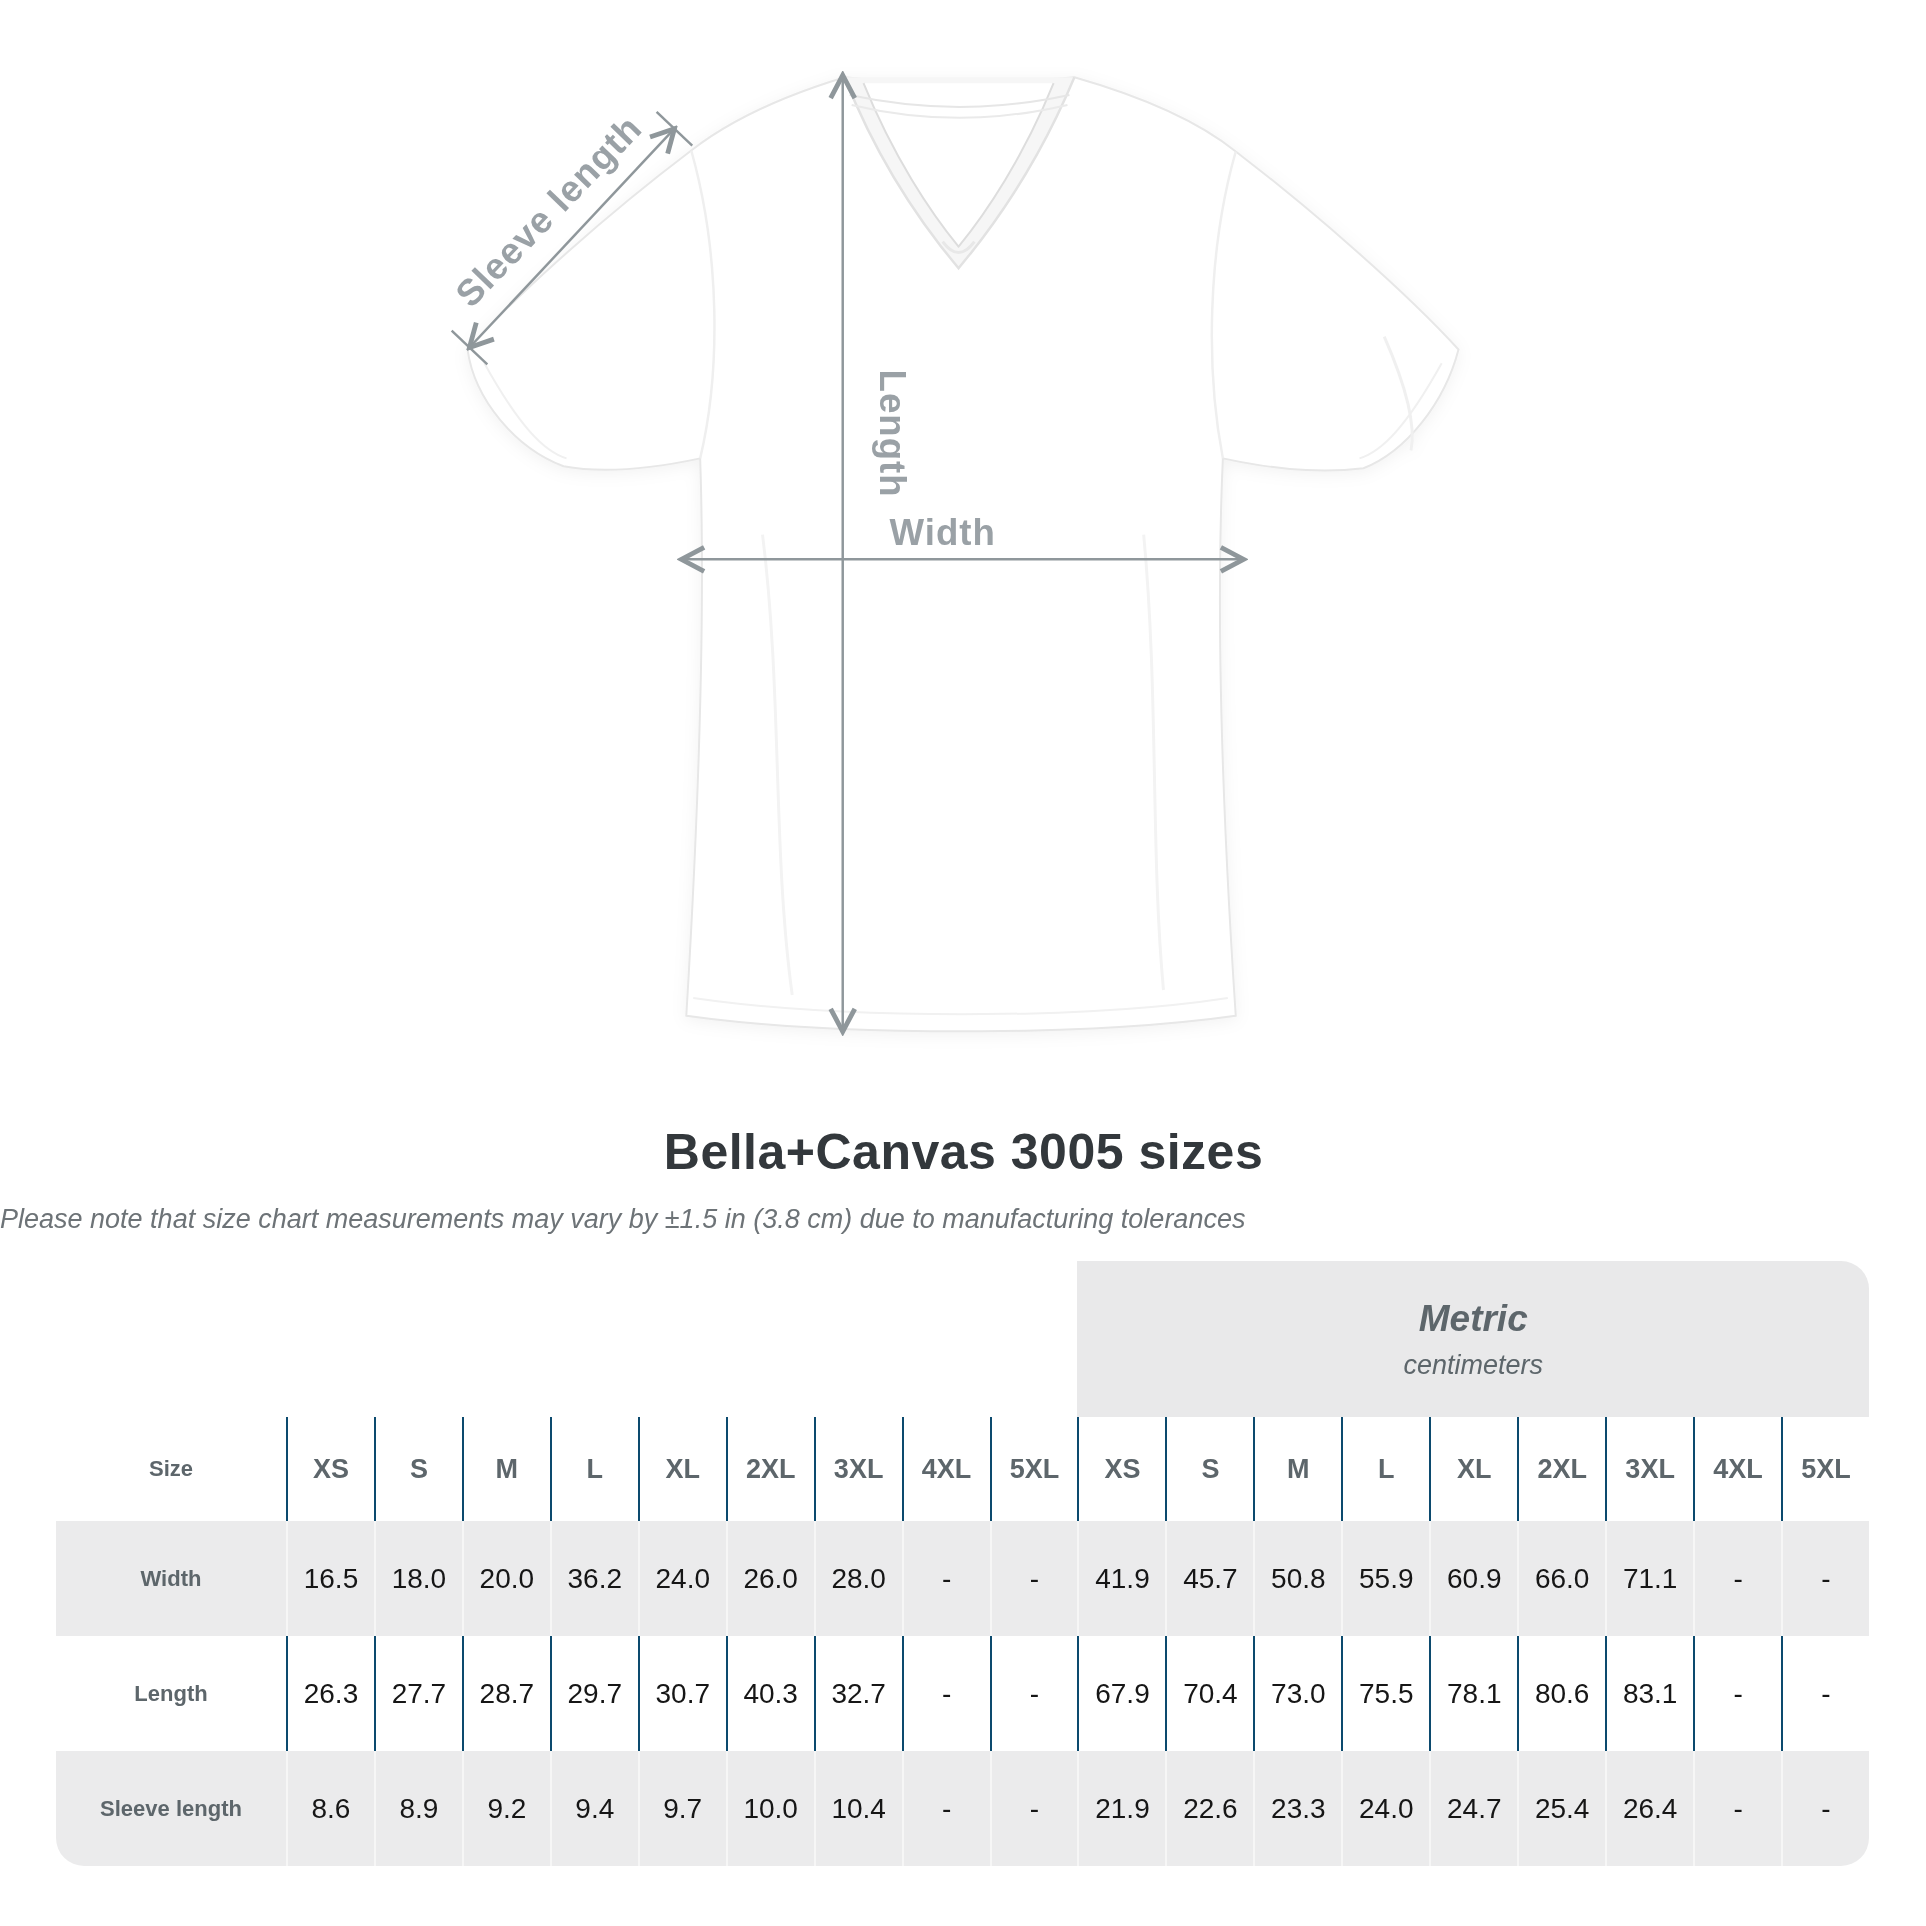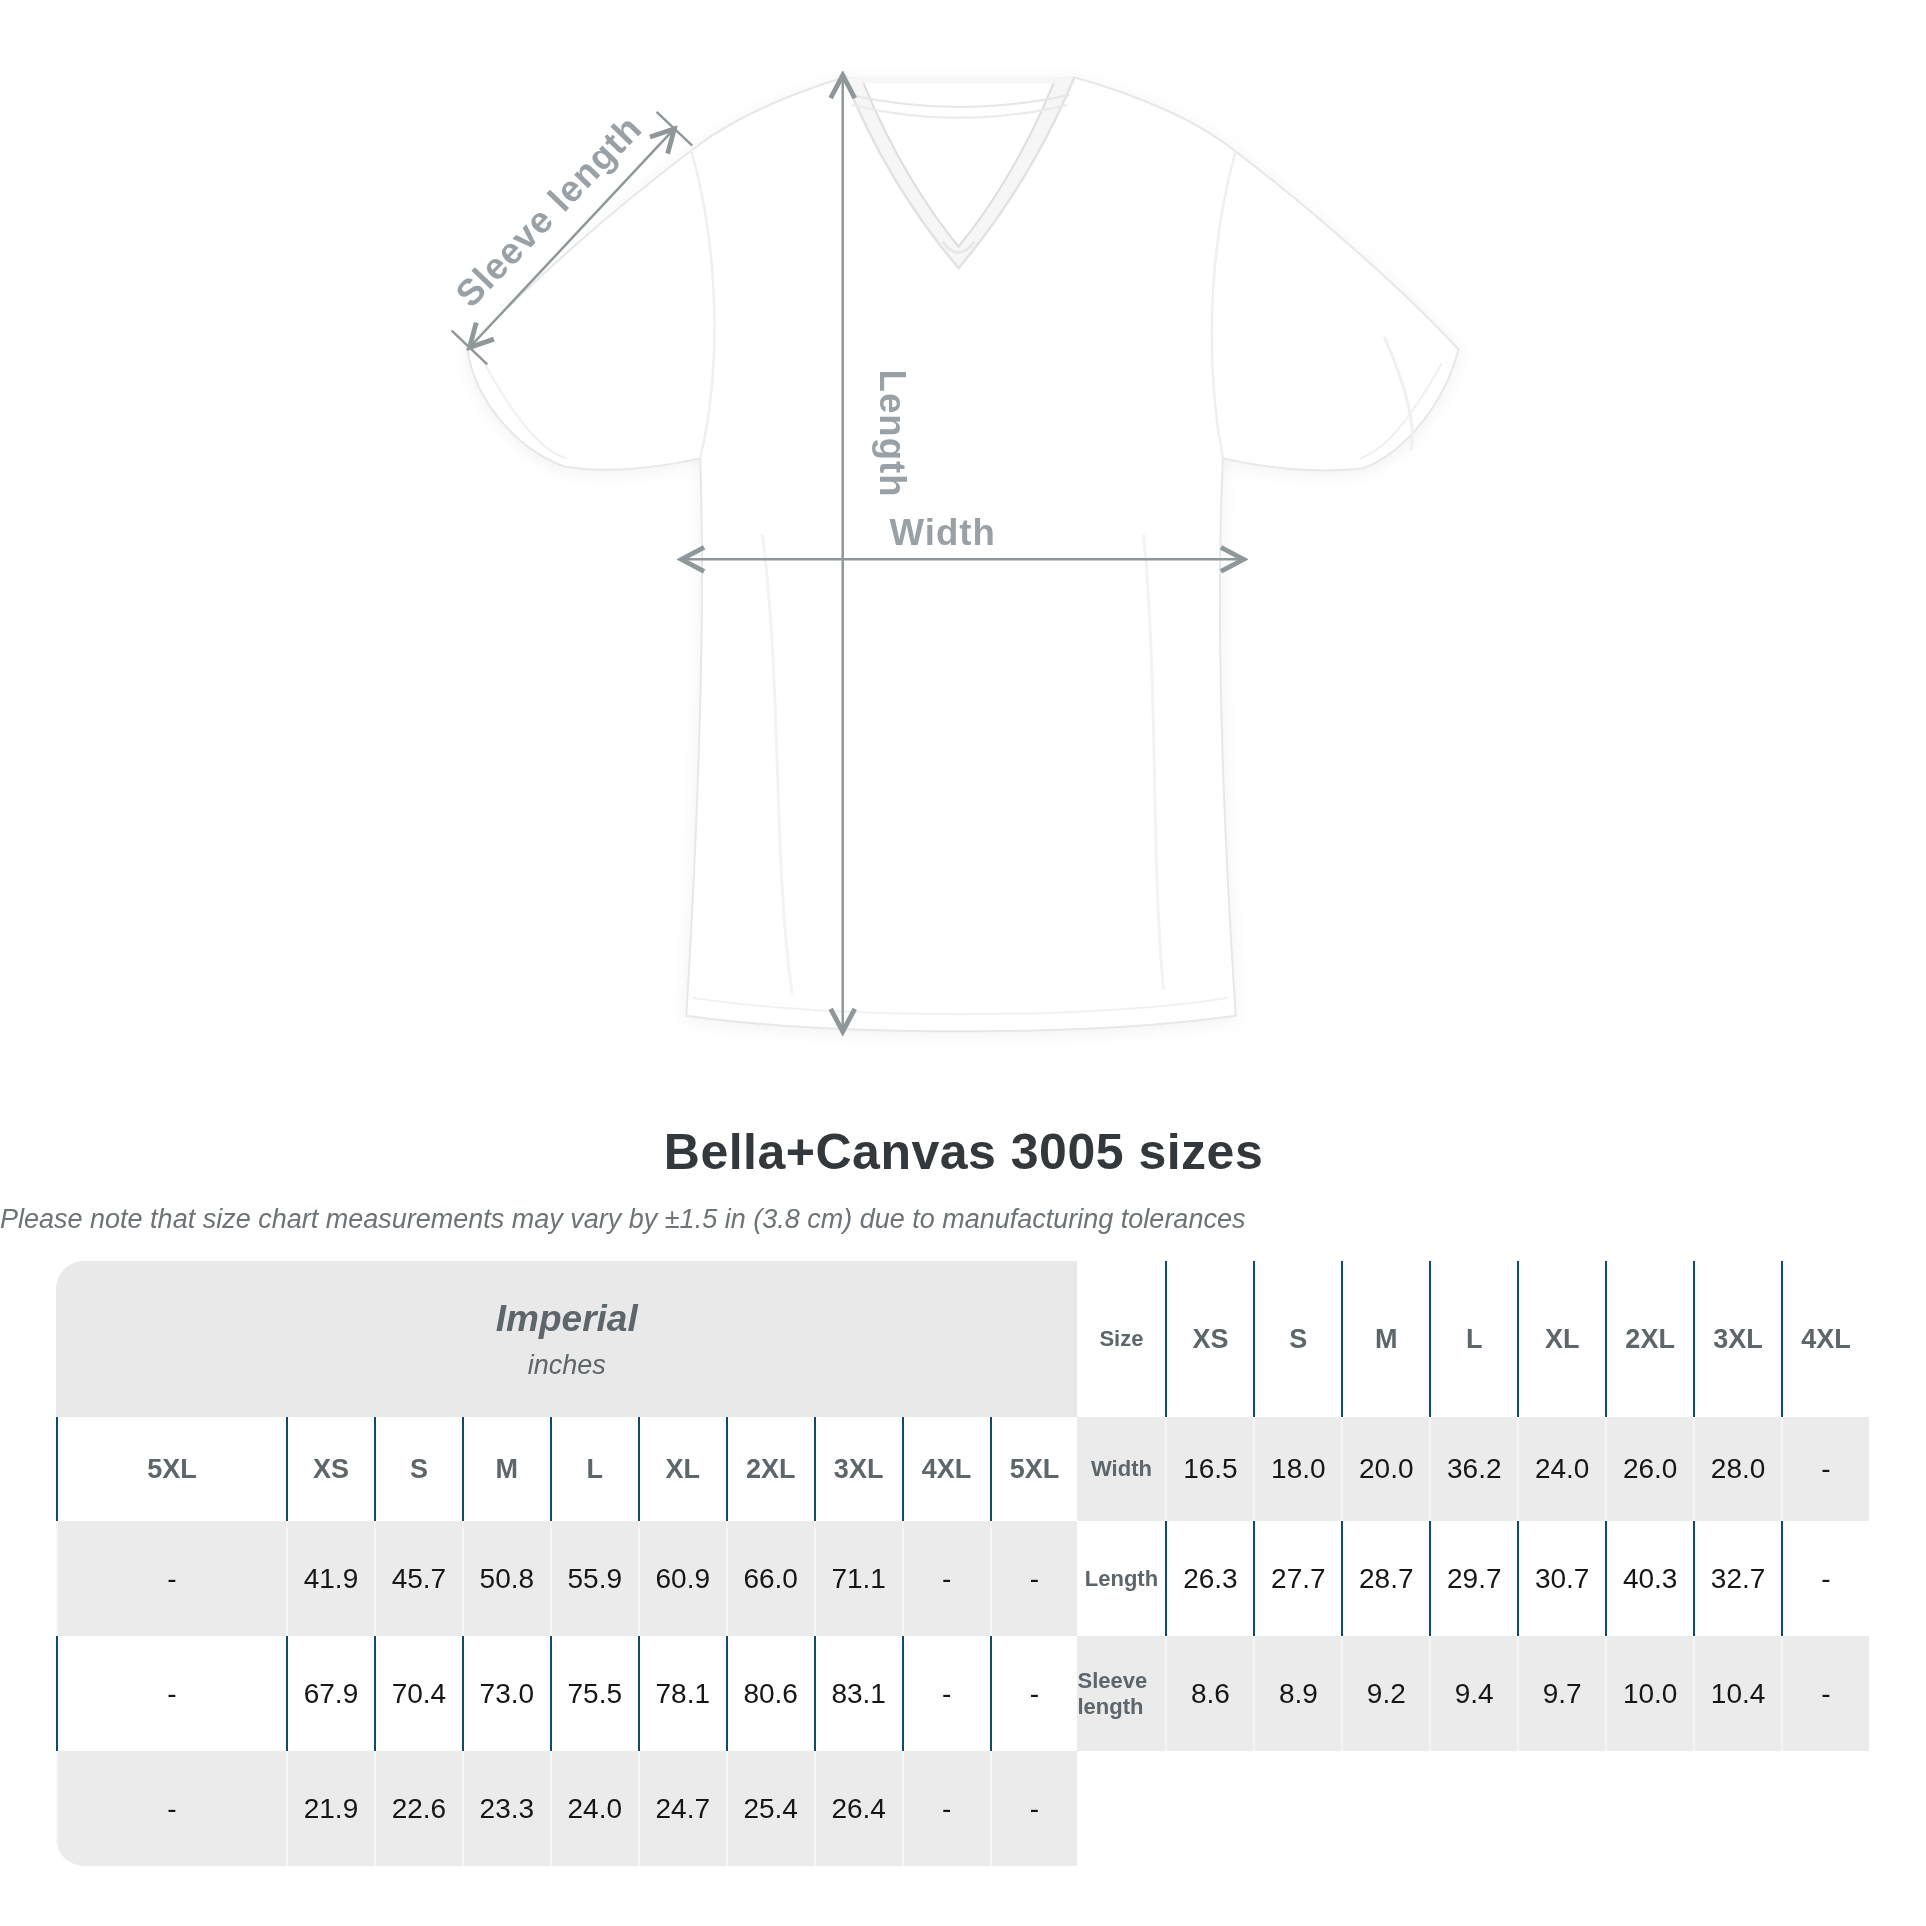--- a/index.html
+++ b/index.html
@@ -111,23 +111,23 @@
       <text class="dim-label" transform="translate(889,438) rotate(90)" text-anchor="middle">Length</text>
       <text class="dim-label" x="952" y="551" text-anchor="middle">Width</text>
     </svg>
   </div>
 
   <h1 class="page-title">Bella+Canvas 3005 sizes</h1>
   <p class="tolerance-note">Please note that size chart measurements may vary by ±1.5 in (3.8 cm) due to manufacturing tolerances</p>
 
   <div class="size-table">
 
-    <div class="band-cell band-left">
-      <div class="band-name">Imperial</div>
-      <div class="band-unit">inches</div>
+    <div class="band-cell band-right">
+      <div class="band-name">Metric</div>
+      <div class="band-unit">centimeters</div>
     </div>
 
     <div class="c w first rl">Size</div>
     <div class="c w sh">XS</div>
     <div class="c w sh">S</div>
     <div class="c w sh">M</div>
     <div class="c w sh">L</div>
     <div class="c w sh">XL</div>
     <div class="c w sh">2XL</div>
     <div class="c w sh">3XL</div>

